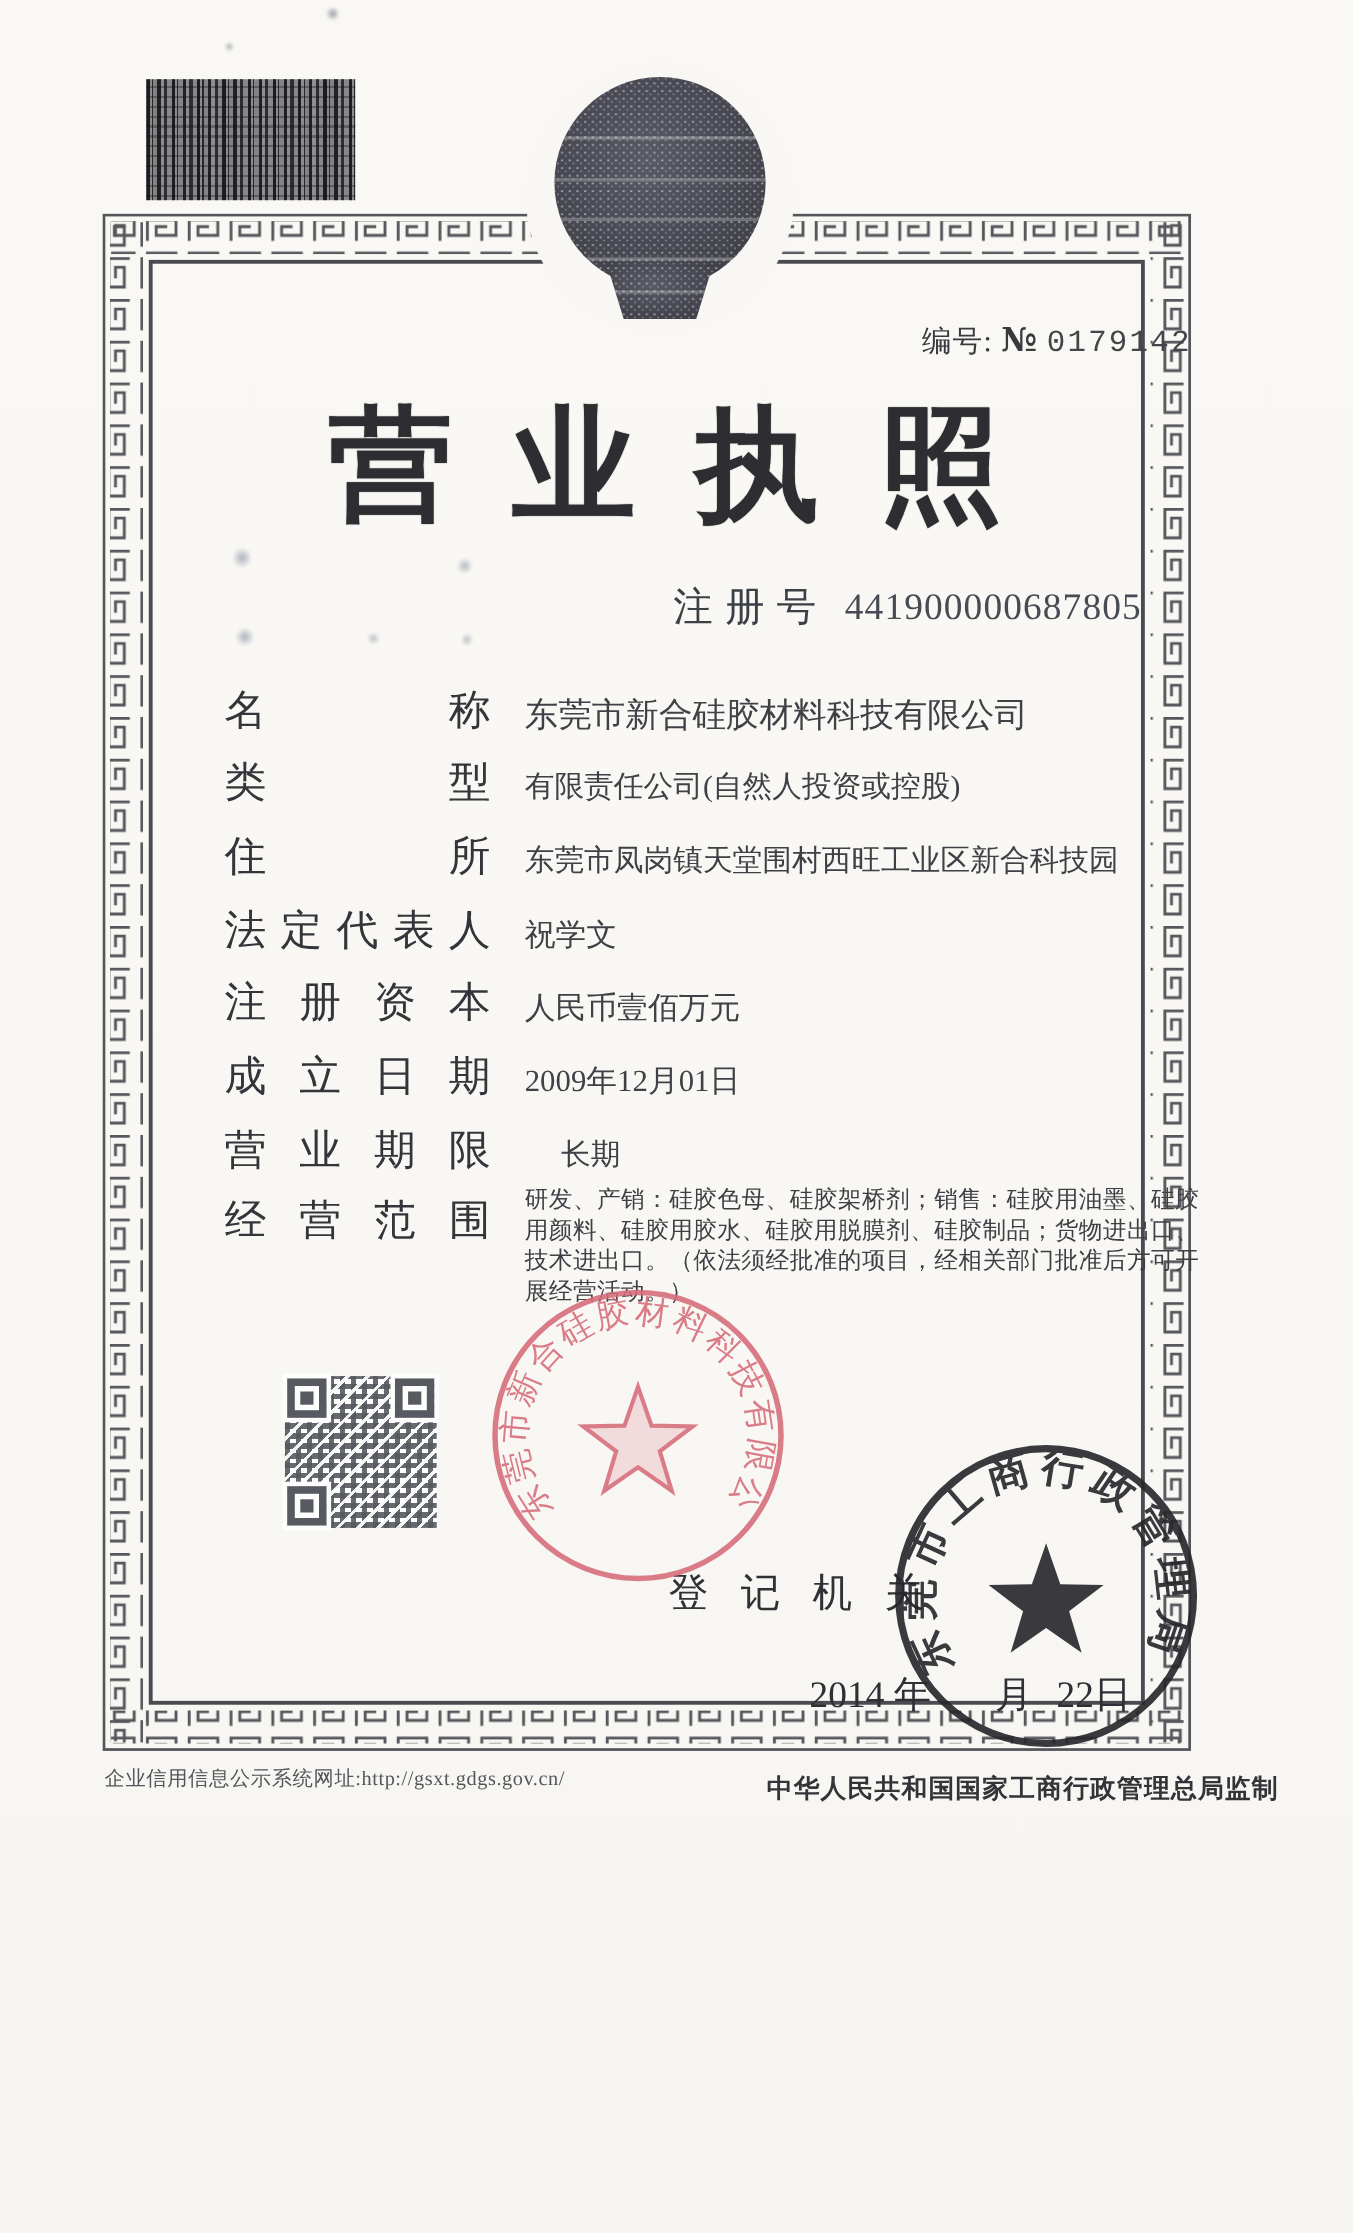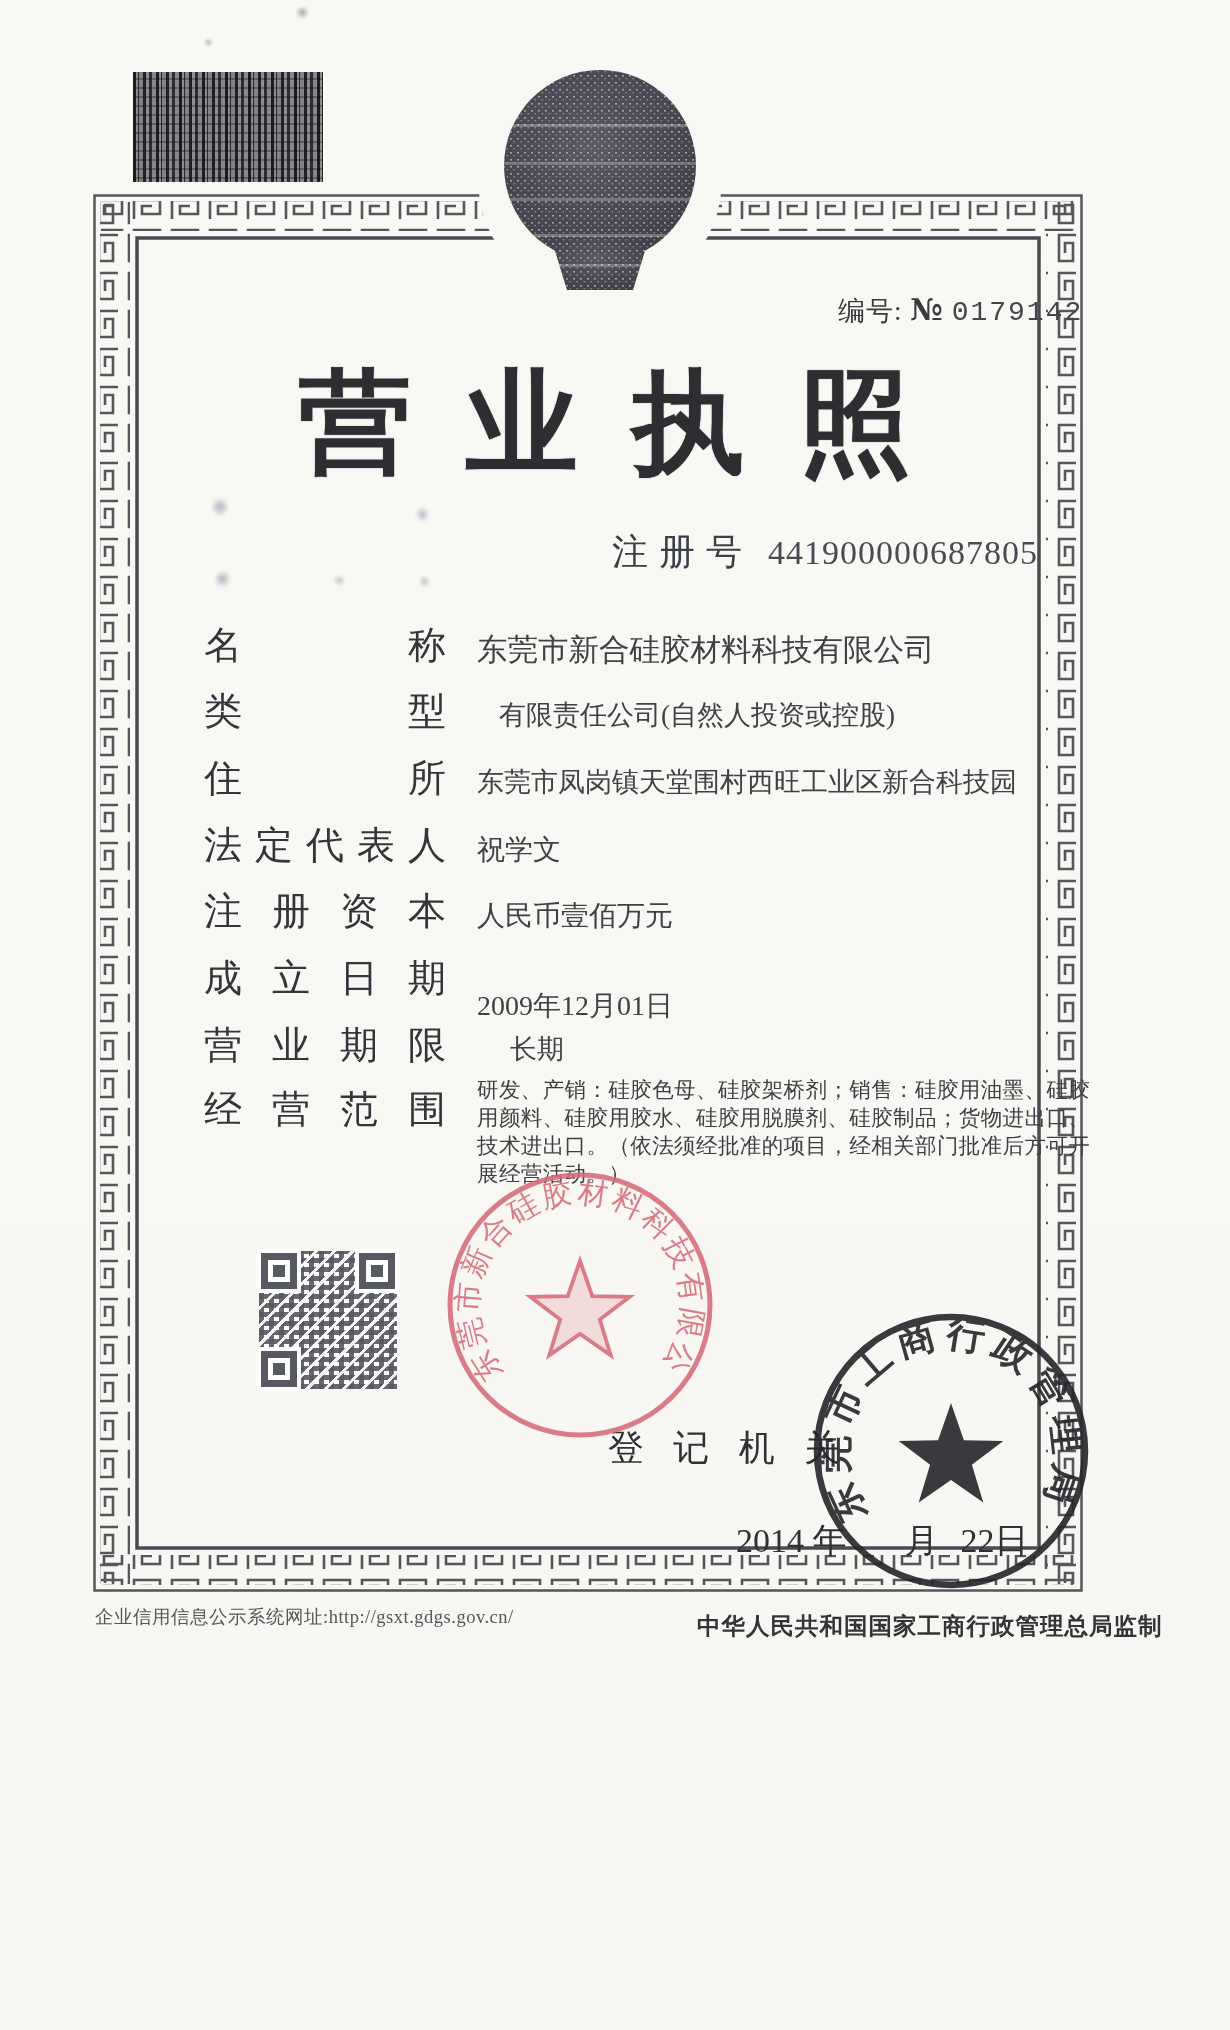--- a/index.html
+++ b/index.html
@@ -152,21 +152,21 @@
   <div class="abs field-label js-justify" style="top:620px;">
       <span>名</span>
       <span>称</span>
     </div>
   <div class="abs field-value" style="top:630px;font-size:30.5px;">东莞市新合硅胶材料科技有限公司</div>
 
   <div class="abs field-label js-justify" style="top:686px;">
       <span>类</span>
       <span>型</span>
     </div>
-  <div class="abs field-value" style="top:697px;font-size:27px;margin-left:22px;">有限责任公司(自然人投资或控股)</div>
+  <div class="abs field-value" style="top:697px;font-size:27px;">有限责任公司(自然人投资或控股)</div>
 
   <div class="abs field-label js-justify" style="top:753px;">
       <span>住</span>
       <span>所</span>
     </div>
   <div class="abs field-value" style="top:764px;font-size:27px;">东莞市凤岗镇天堂围村西旺工业区新合科技园</div>
 
   <div class="abs field-label js-justify" style="top:820px;">
       <span>法</span>
       <span>定</span>
@@ -183,21 +183,21 @@
       <span>本</span>
     </div>
   <div class="abs field-value" style="top:897px;font-size:28px;">人民币壹佰万元</div>
 
   <div class="abs field-label js-justify" style="top:953px;">
       <span>成</span>
       <span>立</span>
       <span>日</span>
       <span>期</span>
     </div>
-  <div class="abs field-value" style="top:987px;font-size:28px;">2009年12月01日</div>
+  <div class="abs field-value" style="top:964px;font-size:28px;">2009年12月01日</div>
 
   <div class="abs field-label js-justify" style="top:1020px;">
       <span>营</span>
       <span>业</span>
       <span>期</span>
       <span>限</span>
     </div>
   <div class="abs field-value" style="top:1031px;font-size:27px;margin-left:33px;">长期</div>
 
   <div class="abs field-label js-justify" style="top:1084px;">

